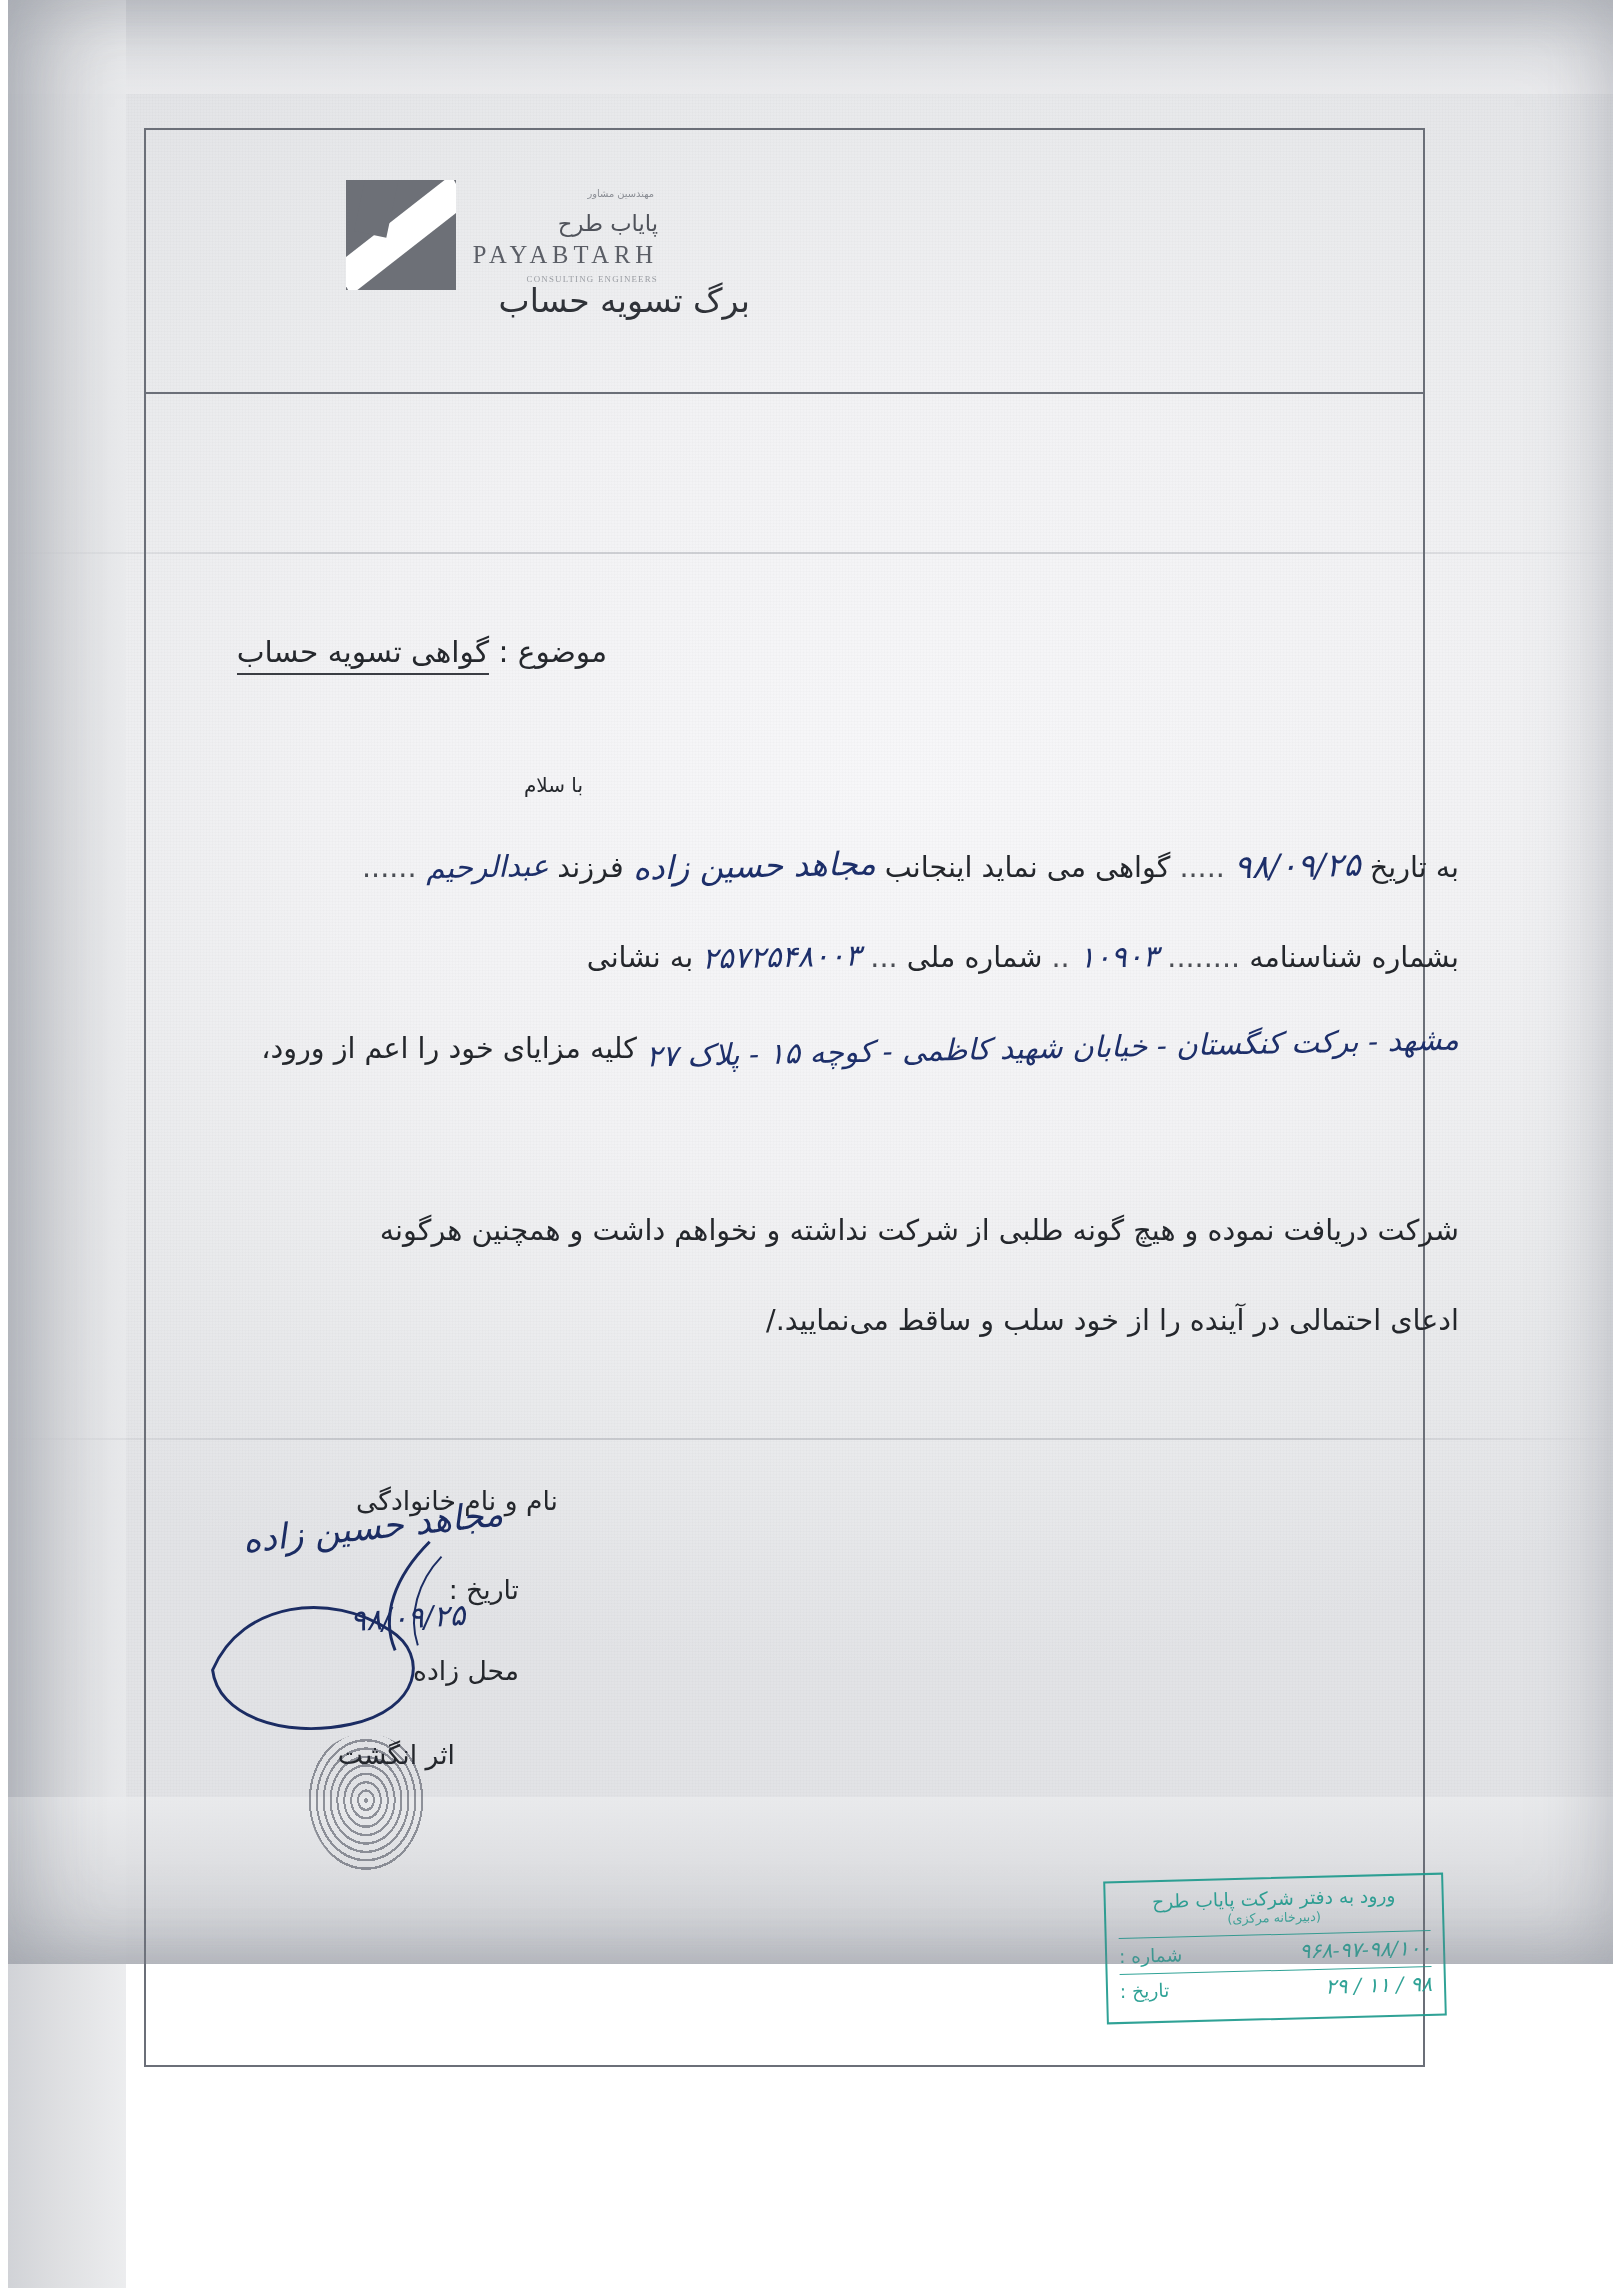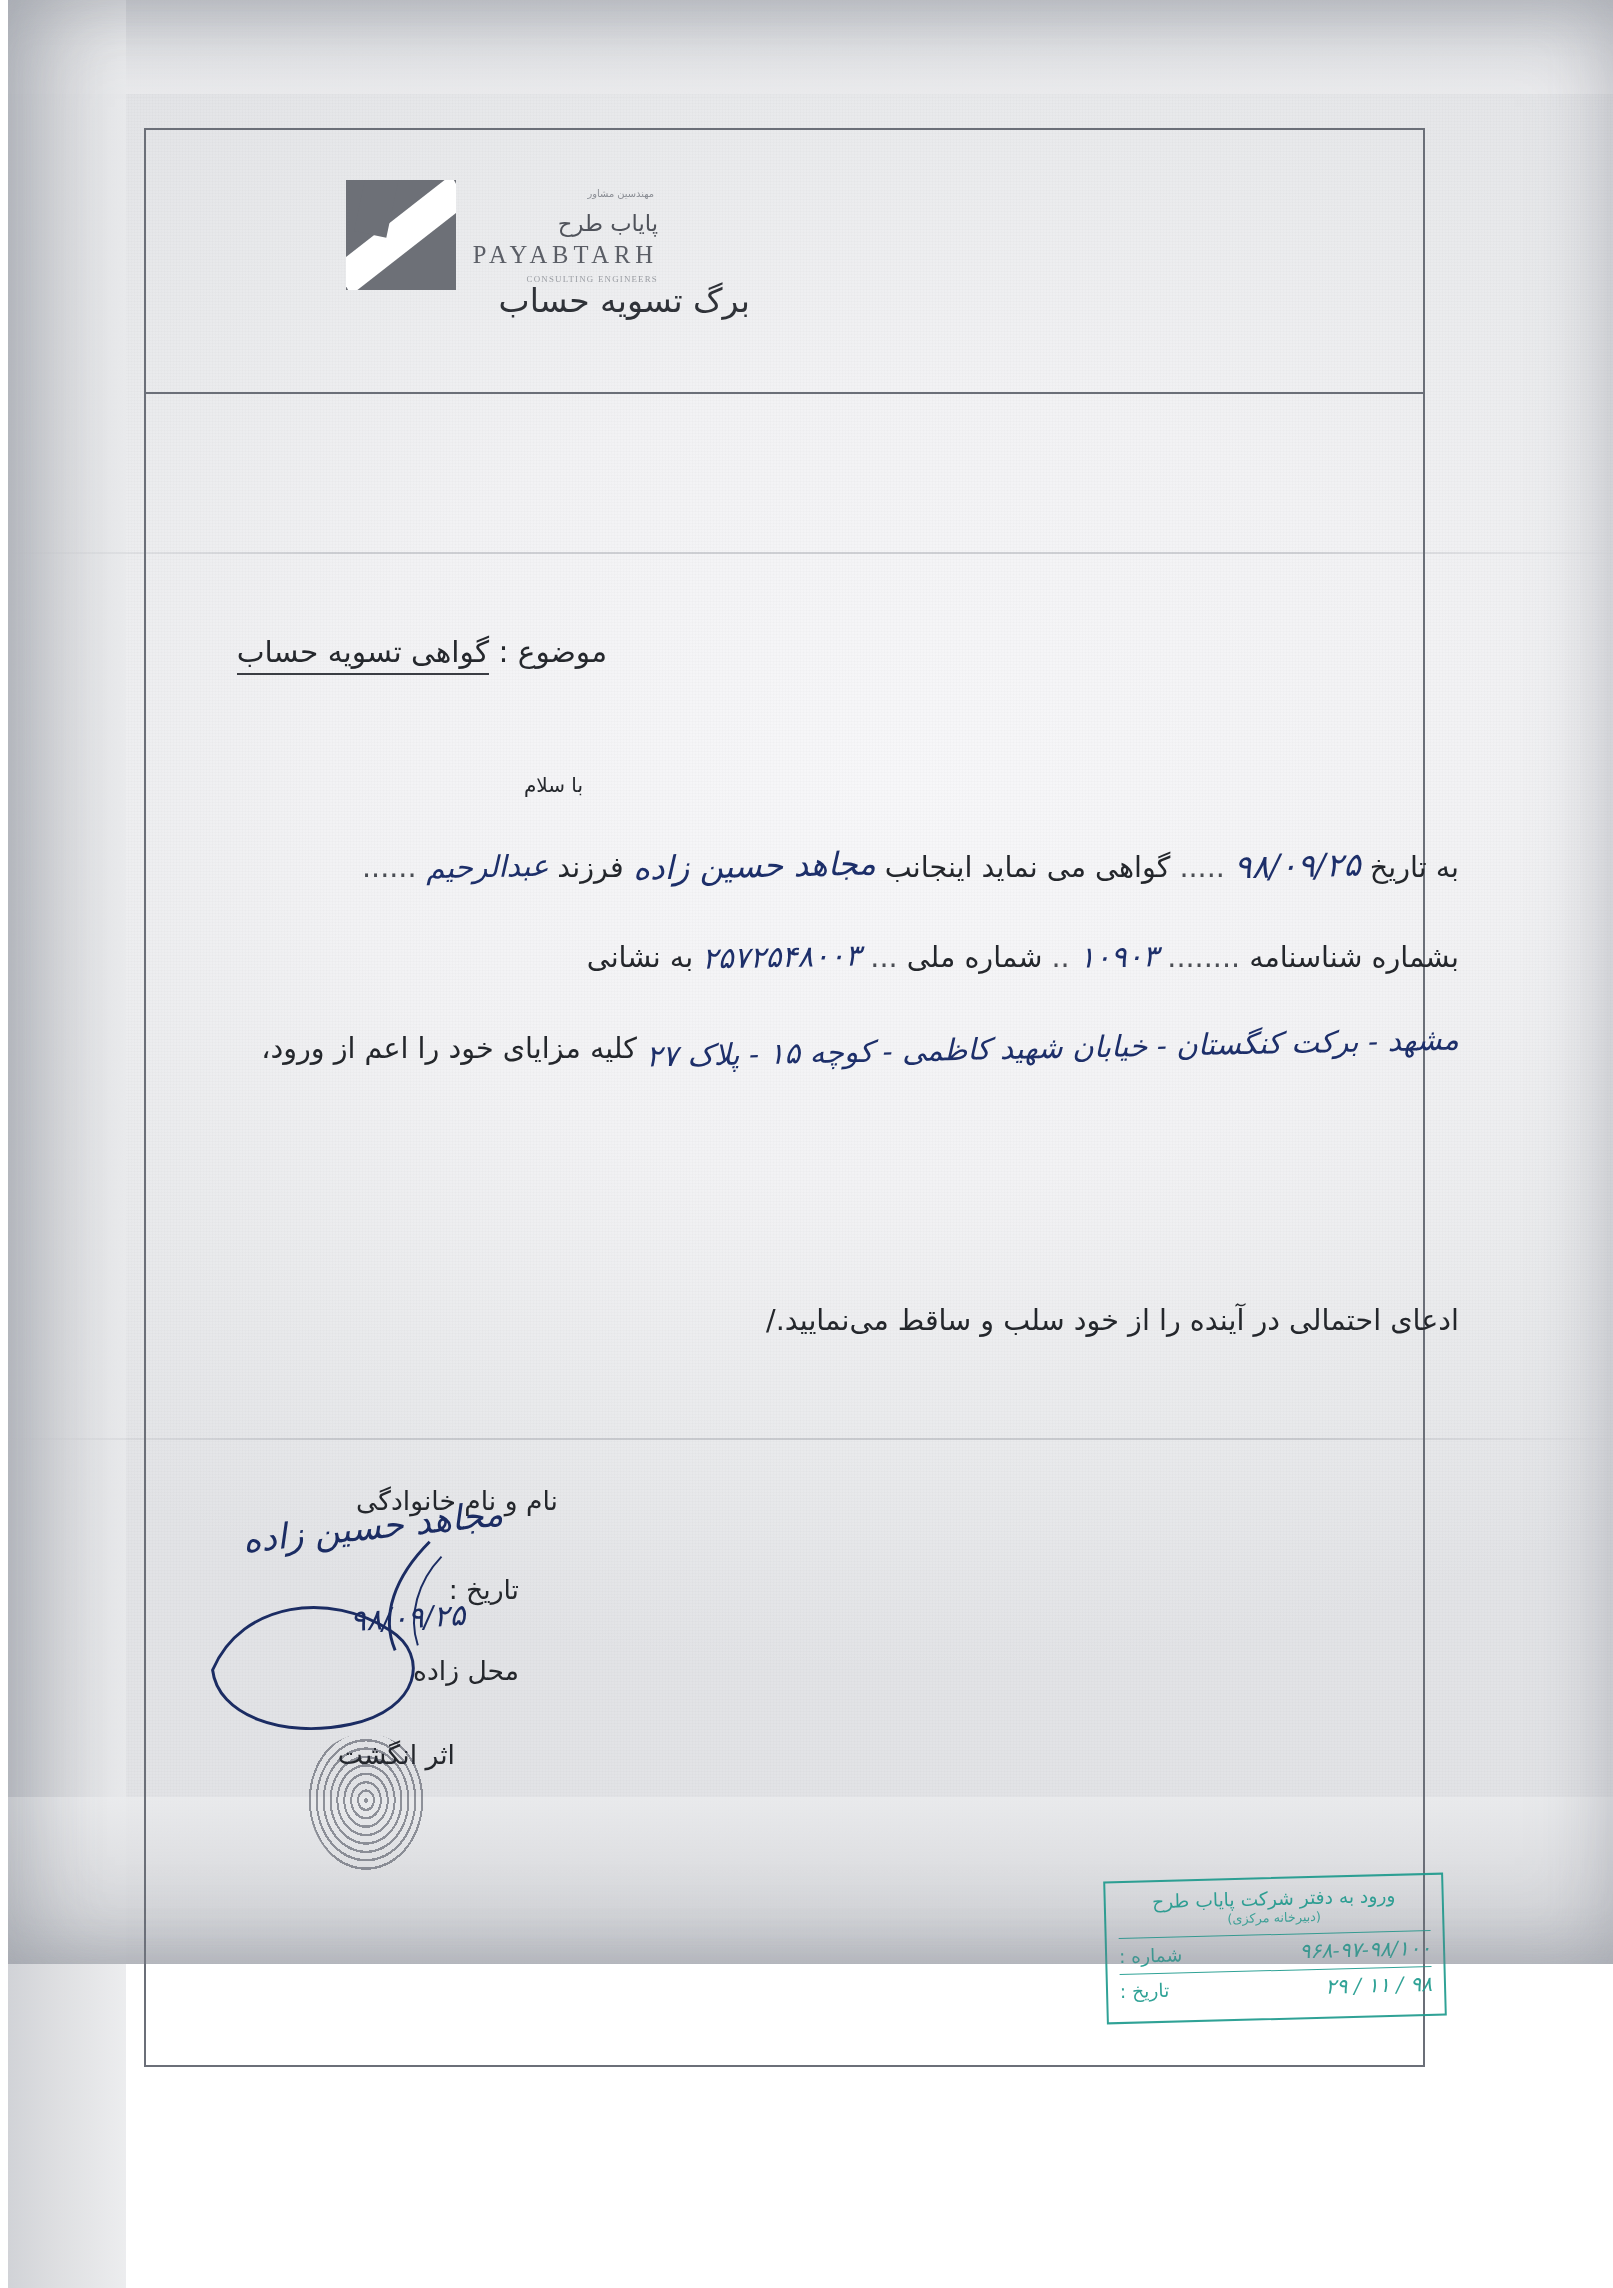--- a/index.html
+++ b/index.html
@@ -389,20 +389,21 @@
     <span class="dots">...</span>
     <span class="hand">۲۵۷۲۵۴۸۰۰۳</span>
     <span>به نشانی</span>
   </div>
 
   <div class="body-line l3">
     <span class="hand">مشهد - برکت کنگستان - خیابان شهید کاظمی - کوچه ۱۵ - پلاک ۲۷</span>
     <span>کلیه مزایای خود را اعم از ورود،</span>
   </div>
 
+  <div class="body-line l5">شرکت دریافت نموده و هیچ گونه طلبی از شرکت نداشته و نخواهم داشت و همچنین هرگونه</div>
   <div class="body-line l6">ادعای احتمالی در آینده را از خود سلب و ساقط می‌نمایید./</div>
 
   <div class="sign-label sg-name">نام و نام خانوادگی</div>
   <div class="sign-label sg-date">تاریخ :</div>
   <div class="sign-label sg-sign">محل زاده</div>
   <div class="sign-label sg-finger">اثر انگشت</div>
 
   <div class="hand-sign">مجاهد حسین زاده</div>
   <div class="hand-date">۹۸/۰۹/۲۵</div>
 

